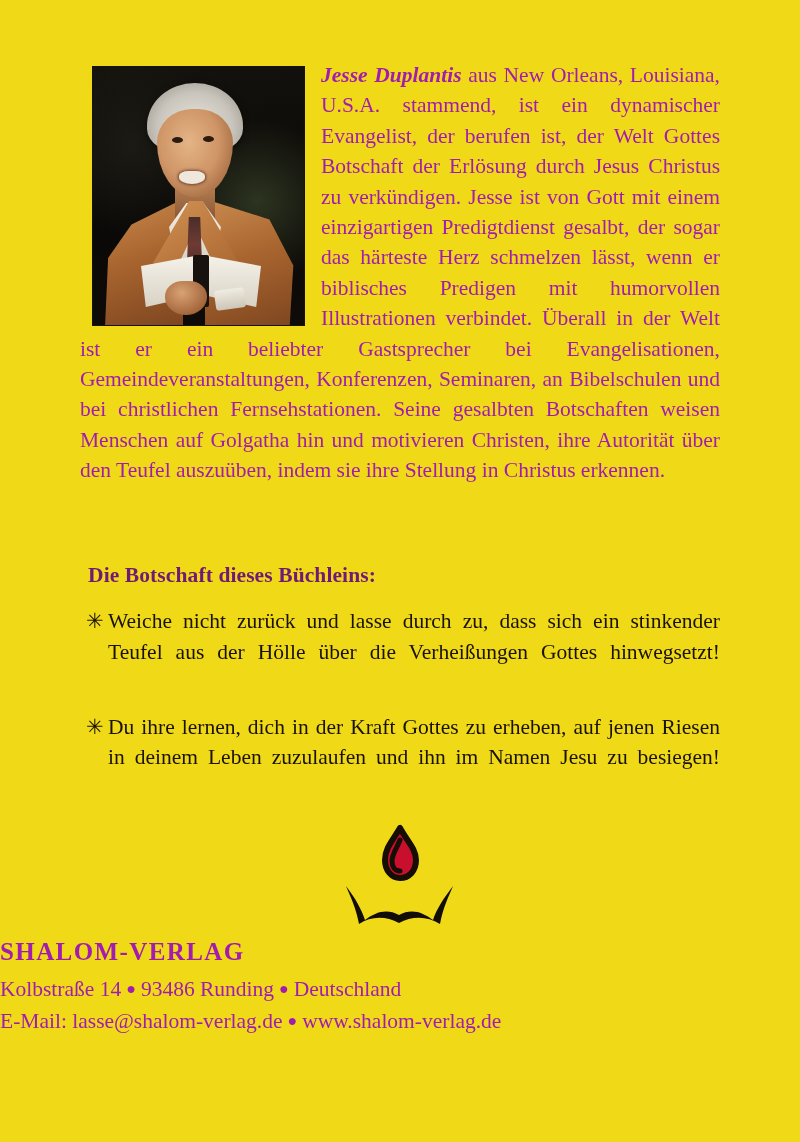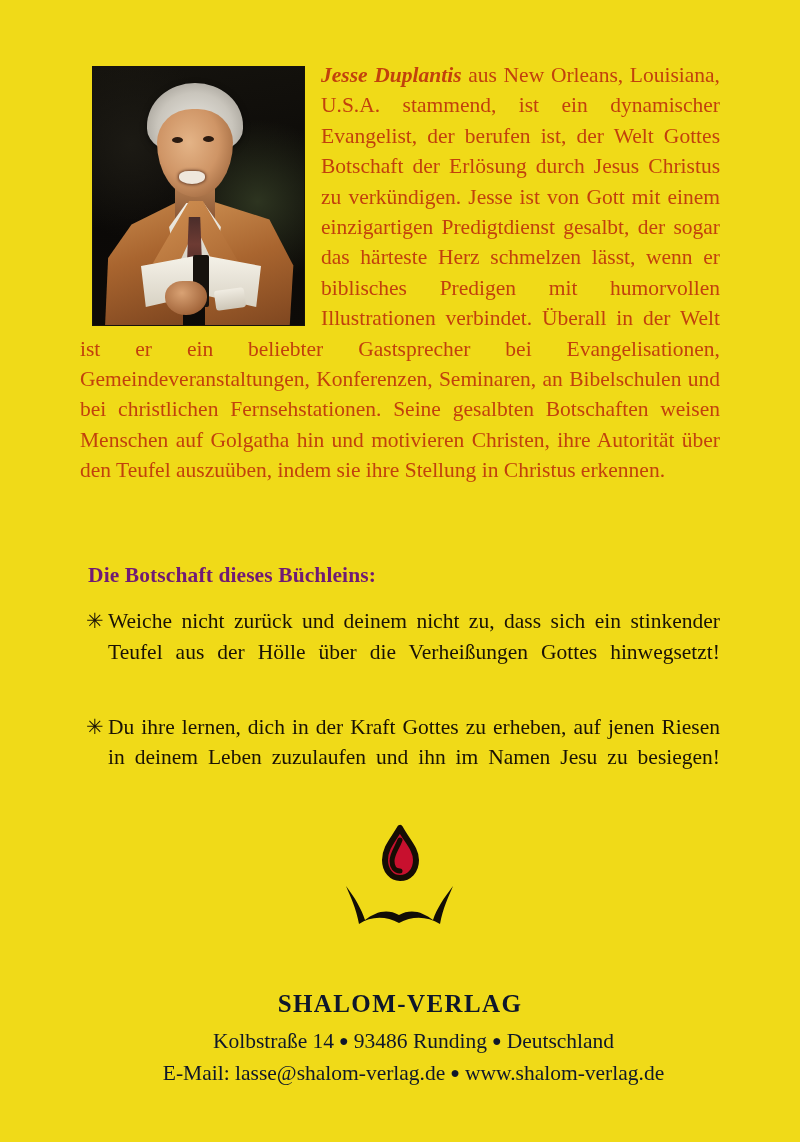--- a/index.html
+++ b/index.html
@@ -146,21 +146,21 @@
     border-radius: 3px;
     transform: rotate(-8deg);
   }
 
   .bio-text {
     font-size: 21.5px;
     line-height: 30.4px;
     text-align: justify;
     text-justify: inter-word;
     hyphens: none;
-    color: #c2410c;
+    color: #a21caf;
   }
   .bio-text .lead-name {
     font-weight: bold;
     font-style: italic;
   }
 
   
   .section-heading {
     position: absolute;
     left: 88px;
@@ -216,35 +216,34 @@
     display: flex;
     justify-content: center;
   }
   .logo svg { display: block; }
 
   
   .footer {
     position: absolute;
     left: 0;
     right: 0;
-    top: 990px;
-    text-align: center;
-    color: #0f172a;
+    top: 938px;
+    text-align: left;
+    color: #a21caf;
   }
   .publisher-name {
     font-size: 25px;
     font-weight: bold;
     letter-spacing: 1.4px;
     margin-bottom: 8px;
   }
   .footer-line {
     font-size: 21.5px;
     line-height: 30px;
     white-space: nowrap;
-    padding-left: 27px;
   }
   .sep { padding: 0 5px; font-size: 16px; position: relative; top: -2px; }
 </style>
 </head>
 <body>
 
 <div class="page">
 
   <div class="bio-block">
 
@@ -268,21 +267,21 @@
     </div>
 
     <div class="bio-text"><span class="lead-name">Jesse Duplantis</span><span> aus New Orleans, Louisiana, U.S.A. stammend, ist ein dynamischer Evangelist, der berufen ist, der Welt Gottes Botschaft der Erlösung durch Jesus Christus zu verkündigen. Jesse ist von Gott mit einem einzigartigen Predigtdienst gesalbt, der sogar das härteste Herz schmelzen lässt, wenn er biblisches Predigen mit humorvollen Illustrationen verbindet. Überall in der Welt ist er ein beliebter Gastsprecher bei Evangelisationen, Gemeindeveranstaltungen, Konferenzen, Seminaren, an Bibelschulen und bei christlichen Fernsehstationen. Seine gesalbten Botschaften weisen Menschen auf Golgatha hin und motivieren Christen, ihre Autorität über den Teufel auszuüben, indem sie ihre Stellung in Christus erkennen.</span></div>
   </div>
 
   <div class="section-heading">Die Botschaft dieses Büchleins:</div>
 
   <div class="bullets">
     <div class="bullet-item">
       <span class="bullet-mark">✳</span>
-      <span class="bullet-text">Weiche nicht zurück und deinem nicht zu, dass sich ein stinkender Teufel aus der Hölle über die Verheißungen Gottes hinwegsetzt!</span>
+      <span class="bullet-text">Weiche nicht zurück und lasse durch zu, dass sich ein stinkender Teufel aus der Hölle über die Verheißungen Gottes hinwegsetzt!</span>
     </div>
     <div class="bullet-item">
       <span class="bullet-mark">✳</span>
       <span class="bullet-text">Du ihre lernen, dich in der Kraft Gottes zu erheben, auf jenen Riesen in deinem Leben zuzulaufen und ihn im Namen Jesu zu besiegen!</span>
     </div>
   </div>
 
   <div class="logo">
     <svg width="130" height="104" viewBox="0 0 130 104">
       <path d="M65 4 C58 16 50 24 50 36 C50 47 57 54 65 54 C74 54 81 47 81 36 C81 25 72 17 65 4 Z" fill="#C8102E" stroke="#160d04" stroke-width="6" stroke-linejoin="round"></path>

